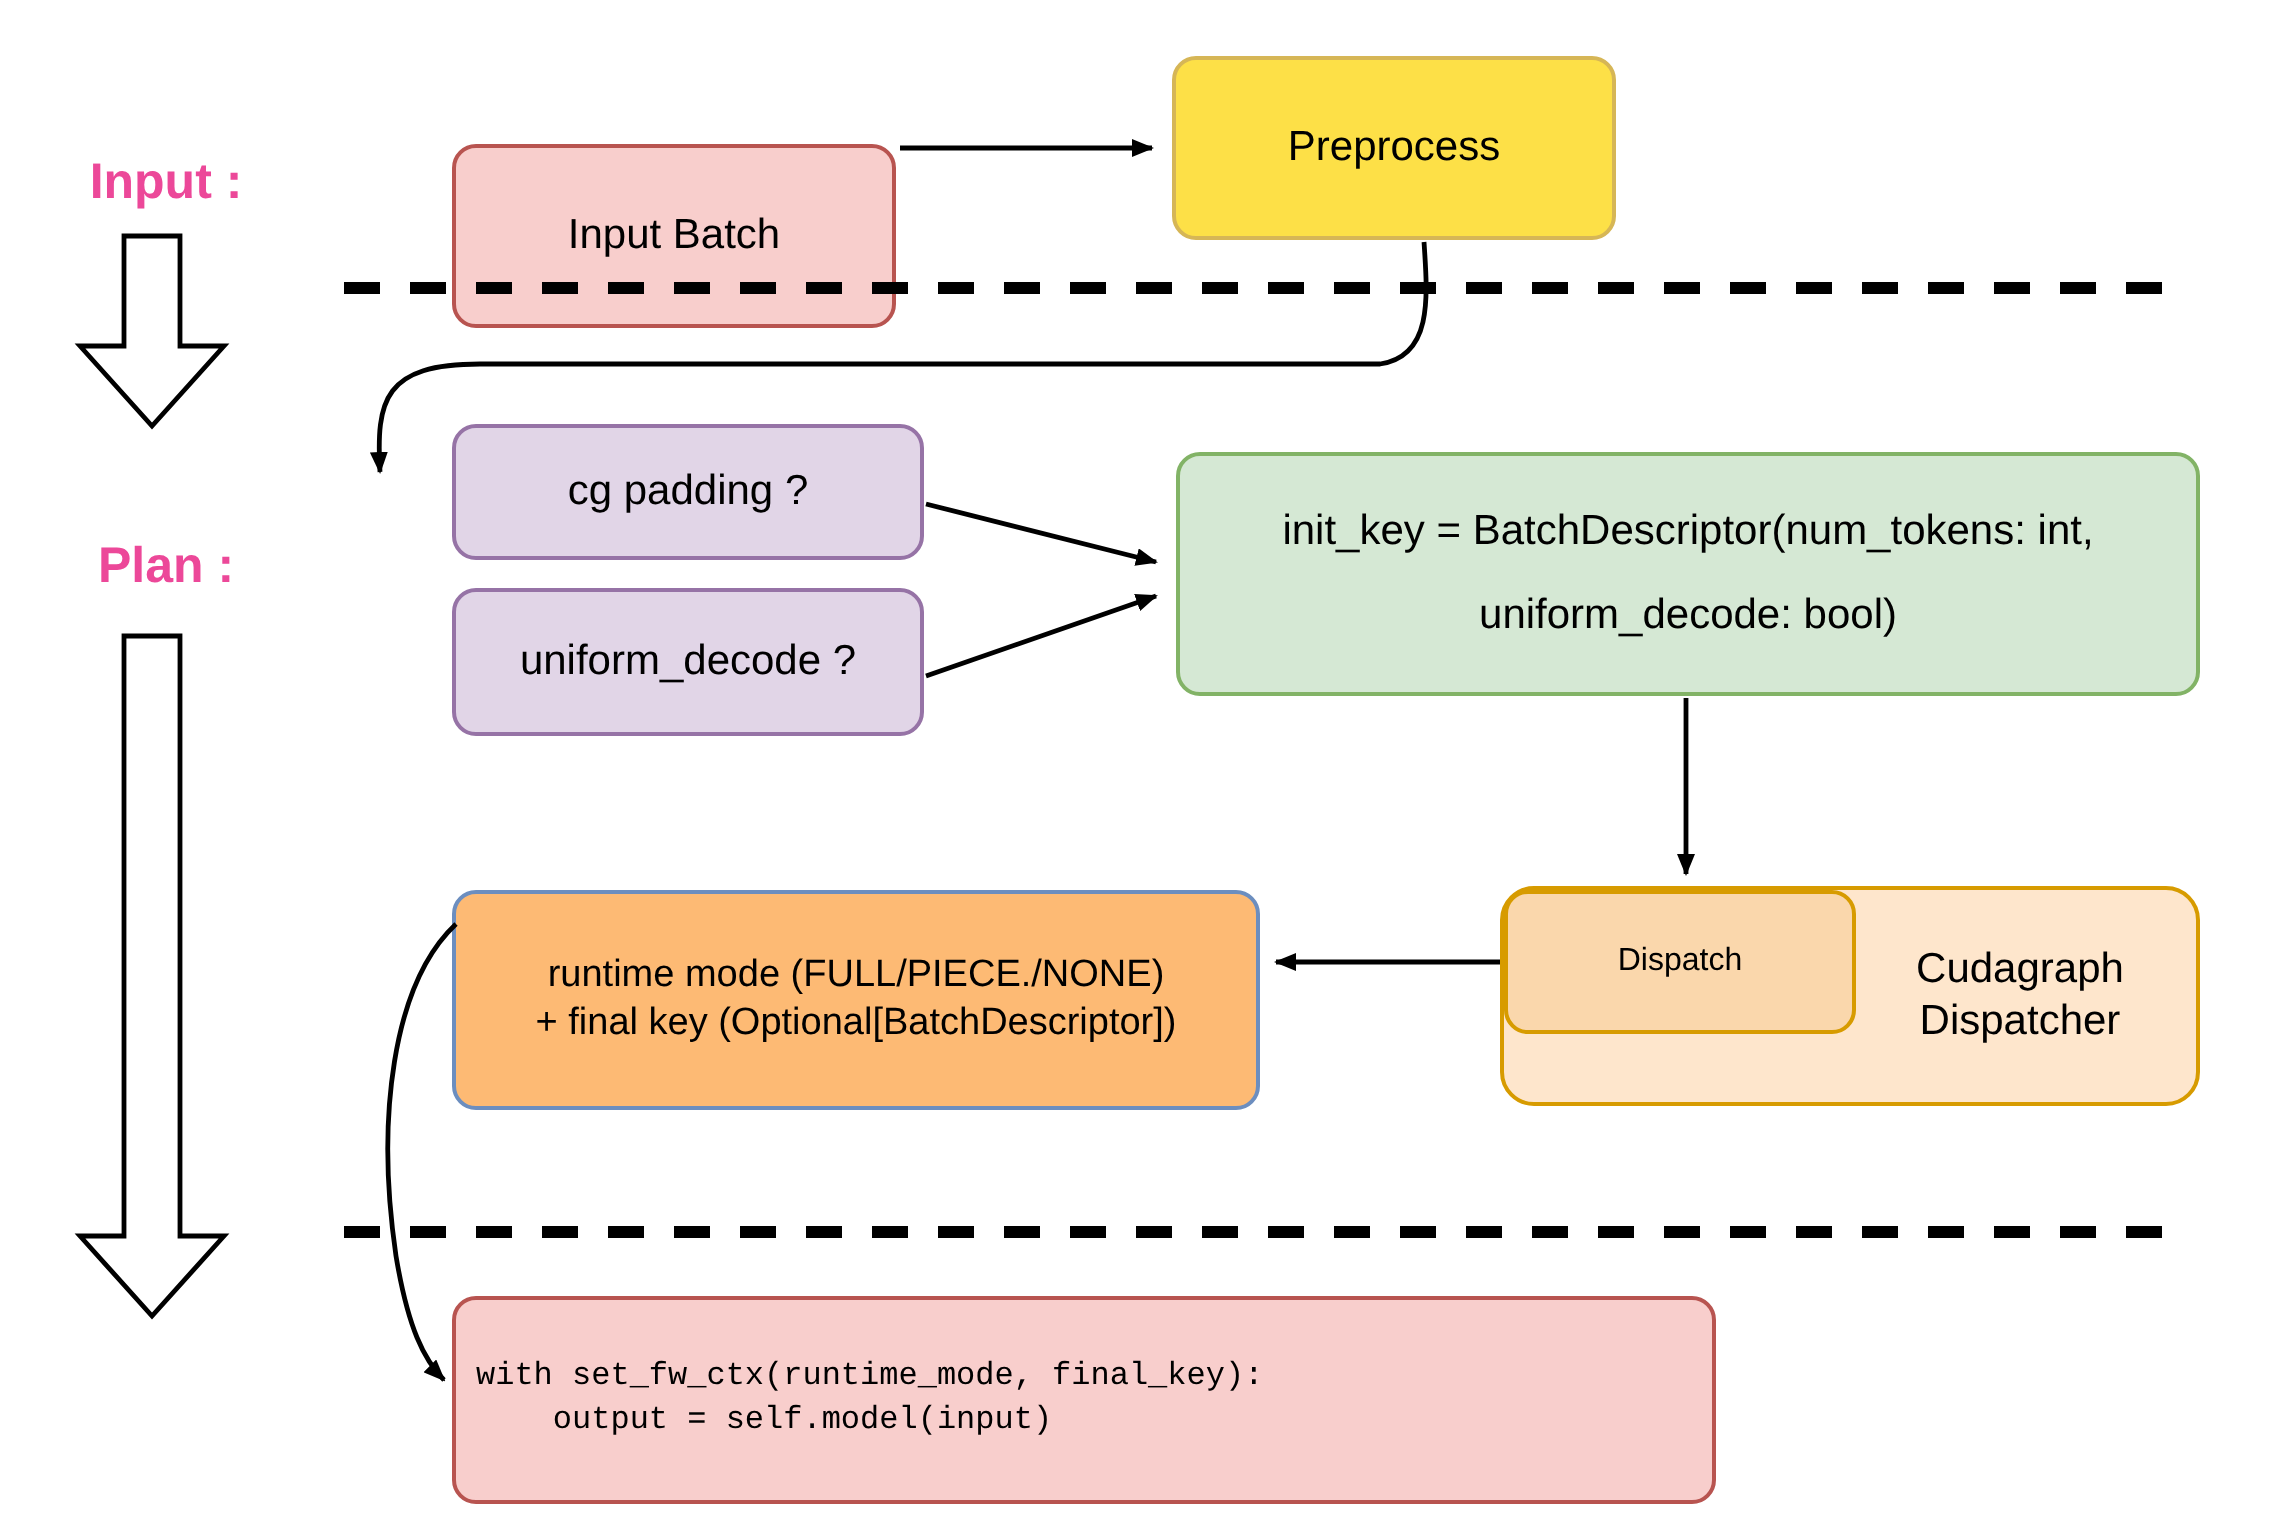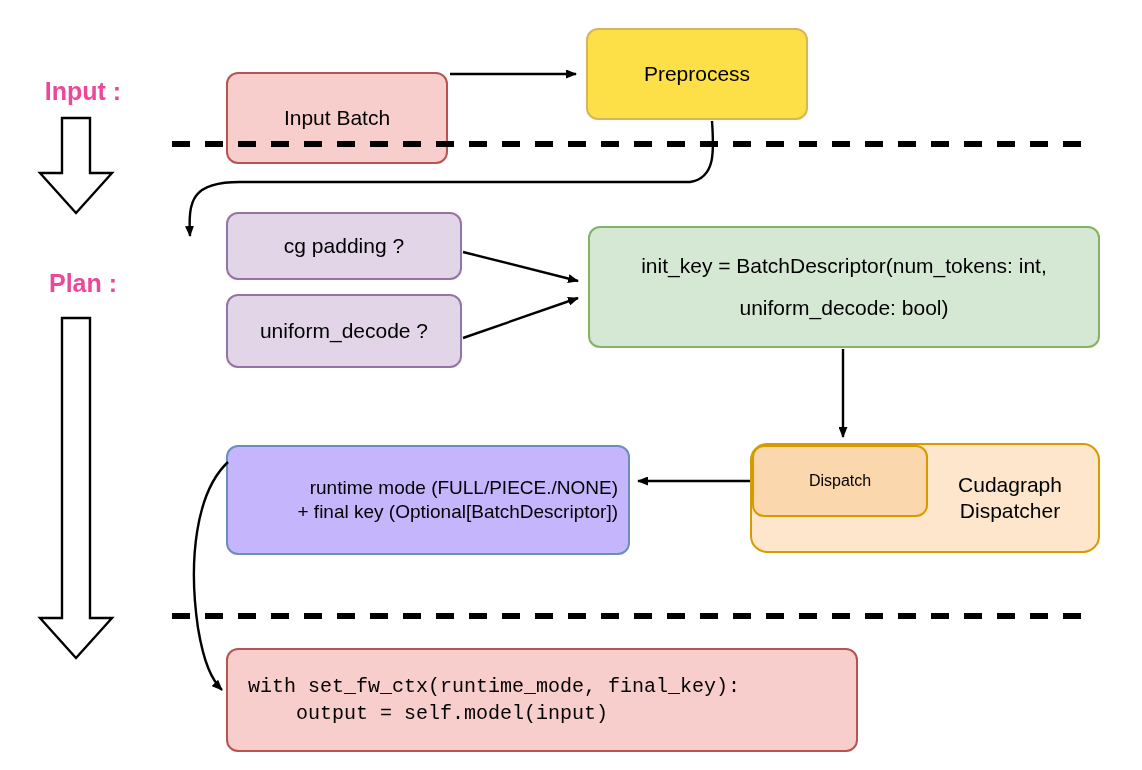--- a/index.html
+++ b/index.html
@@ -38,34 +38,34 @@
     justify-content: center;
     text-align: center;
     font-family: "Liberation Sans", sans-serif;
     font-size: 21px;
     color: #000000;
     line-height: 1.25;
     padding: 4px 10px;
   }
   .node.code {
     font-family: "Liberation Mono", monospace;
-    font-size: 20px;
+    font-size: 16px;
     justify-content: flex-start;
     text-align: left;
     white-space: pre;
     line-height: 1.35;
-    padding-left: 20px;
+    padding-left: 10px;
   }
   .node-input-batch  { background:#f8cecc; border-color:#b85450; }
   .node-preprocess   { background:#fde047; border-color:#d6b656; }
   .node-decision     { background:#e1d5e7; border-color:#9673a6; }
   .node-key          { background:#d5e8d4; border-color:#82b366;gap:16px; }
   .node-dispatcher   { background:#fee6cc; border-color:#d79b00; }
   .node-dispatch     { background:#fad7ac; border-color:#d79b00; }
-  .node-runtime      { background:#c4b5fd; border-color:#6c8ebf;align-items:flex-end; }
+  .node-runtime      { background:#fdba74; border-color:#6c8ebf; }
   .node-exec         { background:#f8cecc; border-color:#b85450; }
 
   svg.overlay {
     position: absolute;
     left: 0;
     top: 0;
     width: 1142px;
     height: 770px;
     pointer-events: none;
   }

